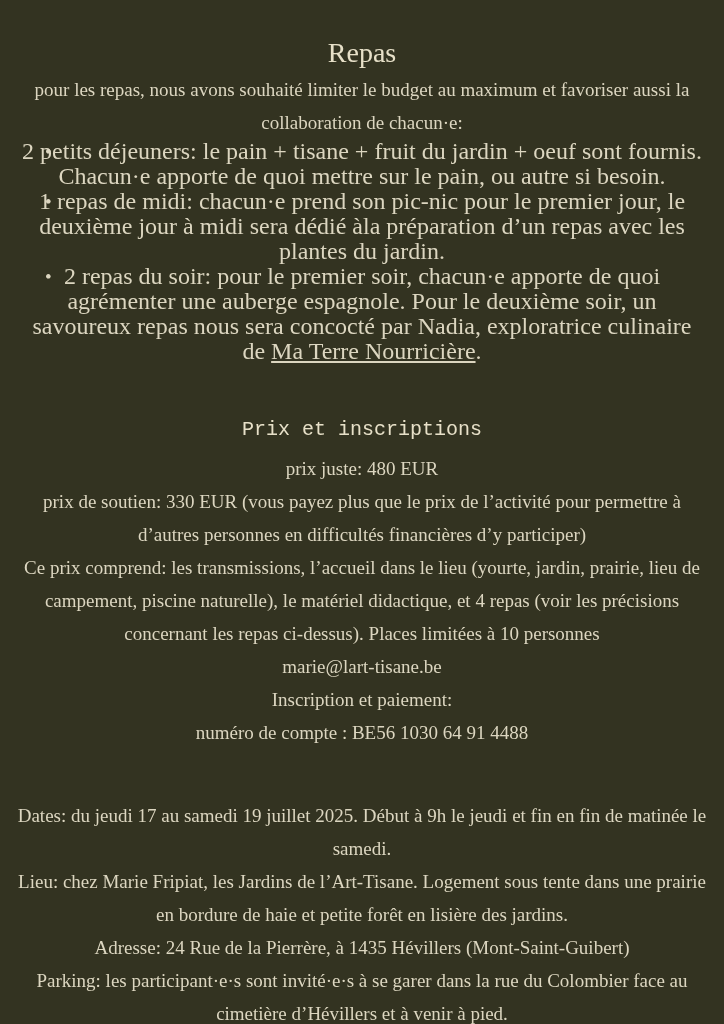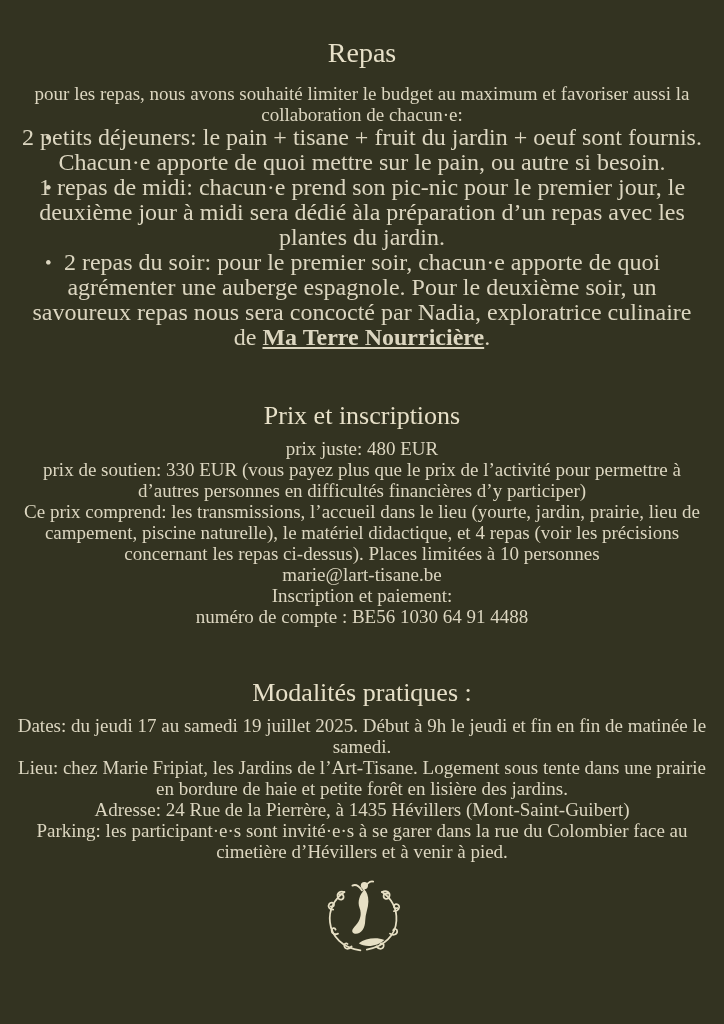--- a/index.html
+++ b/index.html
@@ -21,31 +21,32 @@
     text-align: center;
   }
   h1, h2 {
     font-weight: normal;
     color: #e7e0c8;
     margin: 0;
   }
   .title-main {
     font-size: 28px;
     line-height: 34px;
-    margin-bottom: 13px;
+    margin-bottom: 3px;
   }
   .title-section {
-    font-size: 26px;
+    font-size: 20px;
     line-height: 32px;
     margin-bottom: 6px;
+    font-family: Liberation Mono, monospace;
   }
   p.body-line {
     margin: 0;
     font-size: 19px;
-    line-height: 21px;
+    line-height: 33px;
   }
   ul.bullets {
     list-style: none;
     margin: 0;
     padding: 0;
   }
   ul.bullets li {
     position: relative;
     font-size: 24px;
     line-height: 25px;
@@ -57,21 +58,20 @@
     left: 28px;
     top: 0;
     font-size: 19px;
     color: #dcd6c0;
   }
   a.inline-link {
     color: #dcd6c0;
     text-decoration: underline;
     text-underline-offset: 2px;
     cursor: pointer;
-    font-weight: bold;
   }
   .gap-section {
     height: 50px;
   }
   .logo-block {
     margin-top: 14px;
   }
   .logo-emblem {
     display: block;
     margin: 0 auto;
@@ -107,21 +107,20 @@
   <h2 class="title-section">Prix et inscriptions</h2>
   <p class="body-line">prix juste: 480 EUR</p>
   <p class="body-line">prix de soutien: 330 EUR (vous payez plus que le prix de l’activité pour permettre à d’autres personnes en difficultés financières d’y participer)</p>
   <p class="body-line">Ce prix comprend: les transmissions, l’accueil dans le lieu (yourte, jardin, prairie, lieu de campement, piscine naturelle), le matériel didactique, et 4 repas (voir les précisions concernant les repas ci-dessus). Places limitées à 10 personnes</p>
   <p class="body-line">marie@lart-tisane.be</p>
   <p class="body-line">Inscription et paiement:</p>
   <p class="body-line">numéro de compte : BE56 1030 64 91 4488</p>
 
   <div class="gap-section"></div>
 
-  <h2 class="title-section">Modalités pratiques :</h2>
   <p class="body-line">Dates: du jeudi 17 au samedi 19 juillet 2025. Début à 9h le jeudi et fin en fin de matinée le samedi.</p>
   <p class="body-line">Lieu: chez Marie Fripiat, les Jardins de l’Art-Tisane. Logement sous tente dans une prairie en bordure de haie et petite forêt en lisière des jardins.</p>
   <p class="body-line">Adresse: 24 Rue de la Pierrère, à 1435 Hévillers (Mont-Saint-Guibert)</p>
   <p class="body-line">Parking: les participant·e·s sont invité·e·s à se garer dans la rue du Colombier face au cimetière d’Hévillers et à venir à pied.</p>
 
   <div class="logo-block">
     <svg class="logo-emblem" width="96" height="80" viewBox="0 0 120 100" fill="none" xmlns="http://www.w3.org/2000/svg">
       <g stroke="#e6dfc4" stroke-width="2.2" stroke-linecap="round" fill="none">
 
         <path d="M58,93 C36,90 22,76 20,58 C18,42 26,28 38,20"></path>

